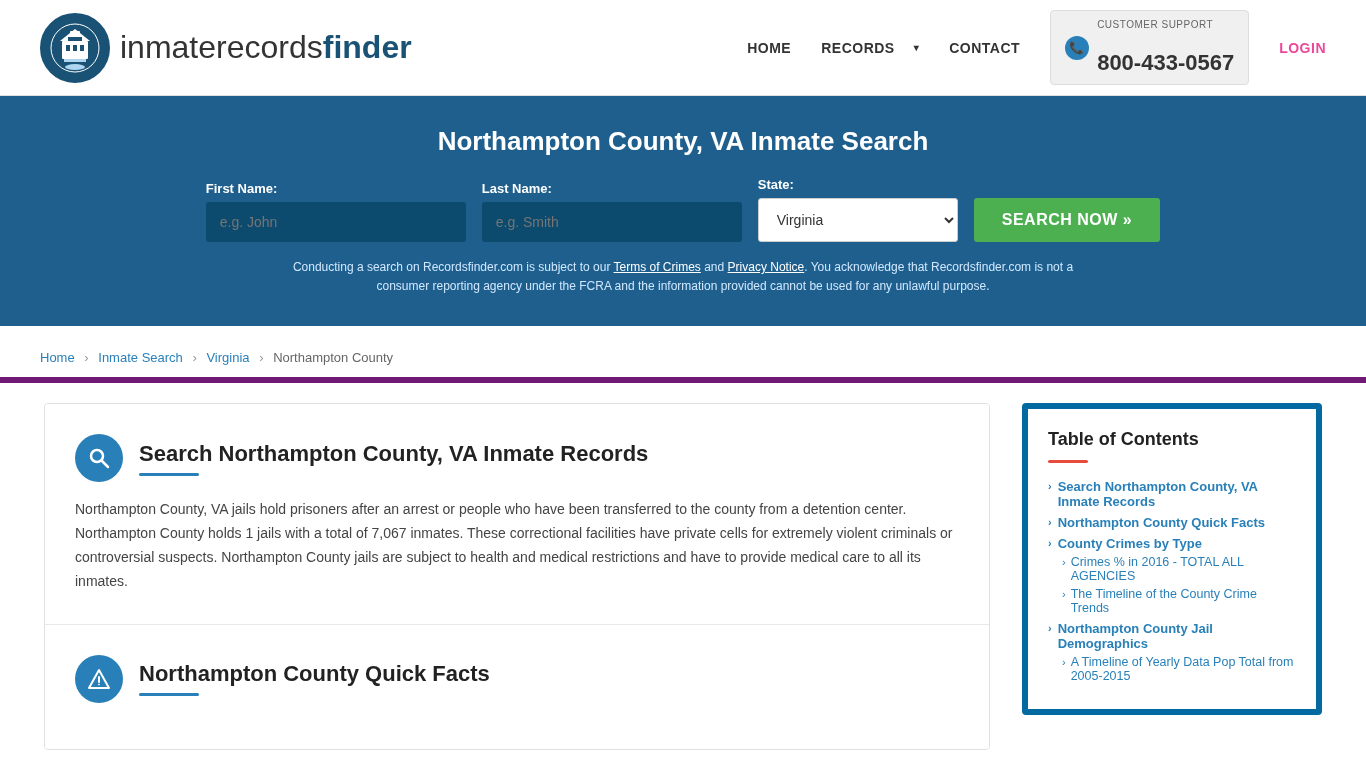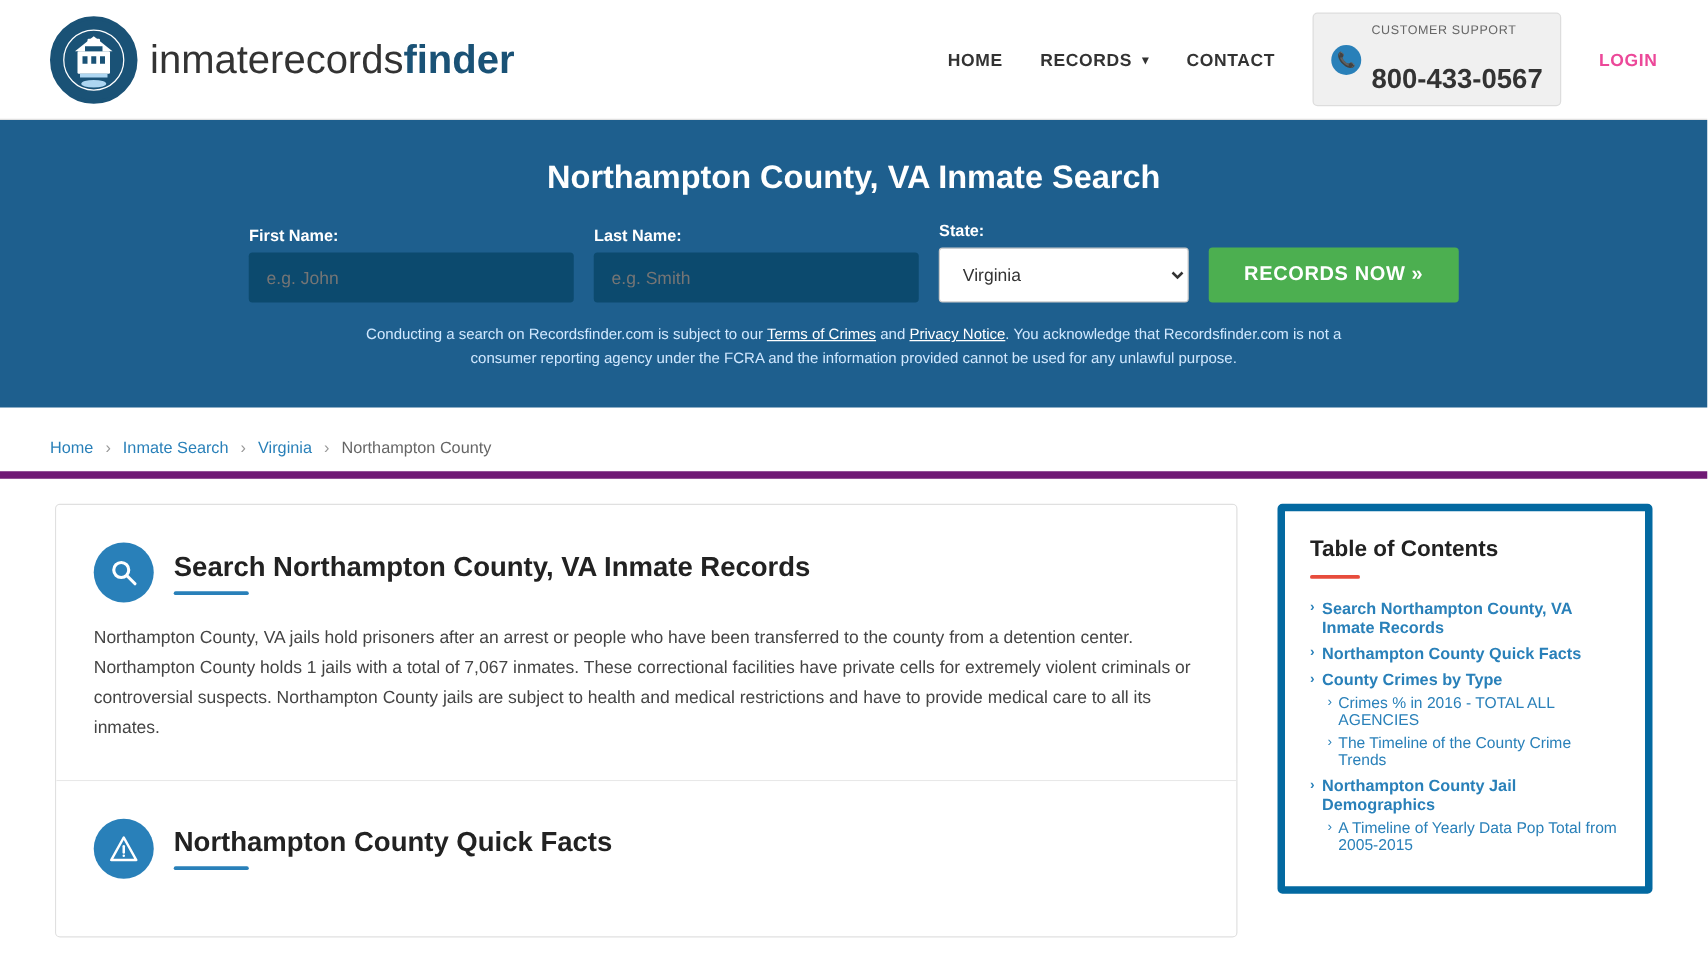--- a/index.html
+++ b/index.html
@@ -52,21 +52,21 @@
       font-size: 14px;
       font-weight: 600;
       color: #333;
       text-transform: uppercase;
       cursor: pointer;
       letter-spacing: 0.5px;
     }
     .nav-records {
       display: flex;
       align-items: center;
-      gap: 4px;
+      gap: 15px;
     }
     .customer-support-box {
       display: flex;
       align-items: center;
       gap: 8px;
       background: #f0f0f0;
       border: 1px solid #ddd;
       border-radius: 4px;
       padding: 8px 14px;
     }
@@ -381,21 +381,21 @@
     <div class="form-group">
       <label>Last Name:</label>
       <input type="text" placeholder="e.g. Smith" style="">
     </div>
     <div class="form-group">
       <label>State:</label>
       <select>
         <option>Virginia</option>
       </select>
     </div>
-    <button class="search-btn">RECORDS NOW »</button>
+    <button class="search-btn">SEARCH NOW »</button>
   </div>
   <p class="disclaimer">Conducting a search on Recordsfinder.com is subject to our <a style="color:#fff">Terms of Crimes</a> and <a style="color:#fff">Privacy Notice</a>. You acknowledge that Recordsfinder.com is not a consumer reporting agency under the FCRA and the information provided cannot be used for any unlawful purpose.</p>
 </section>
 
 <nav class="breadcrumb">
   <a>Home</a>
   <span class="sep">›</span>
   <a>Inmate Search</a>
   <span class="sep">›</span>
   <a>Virginia</a>

